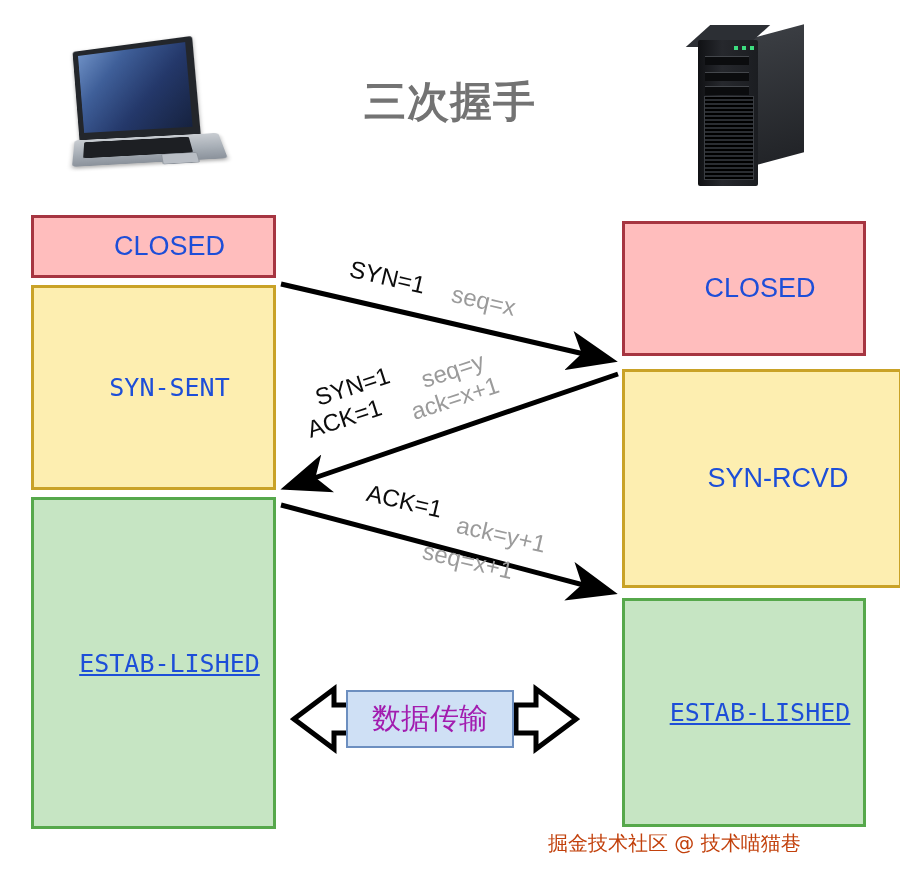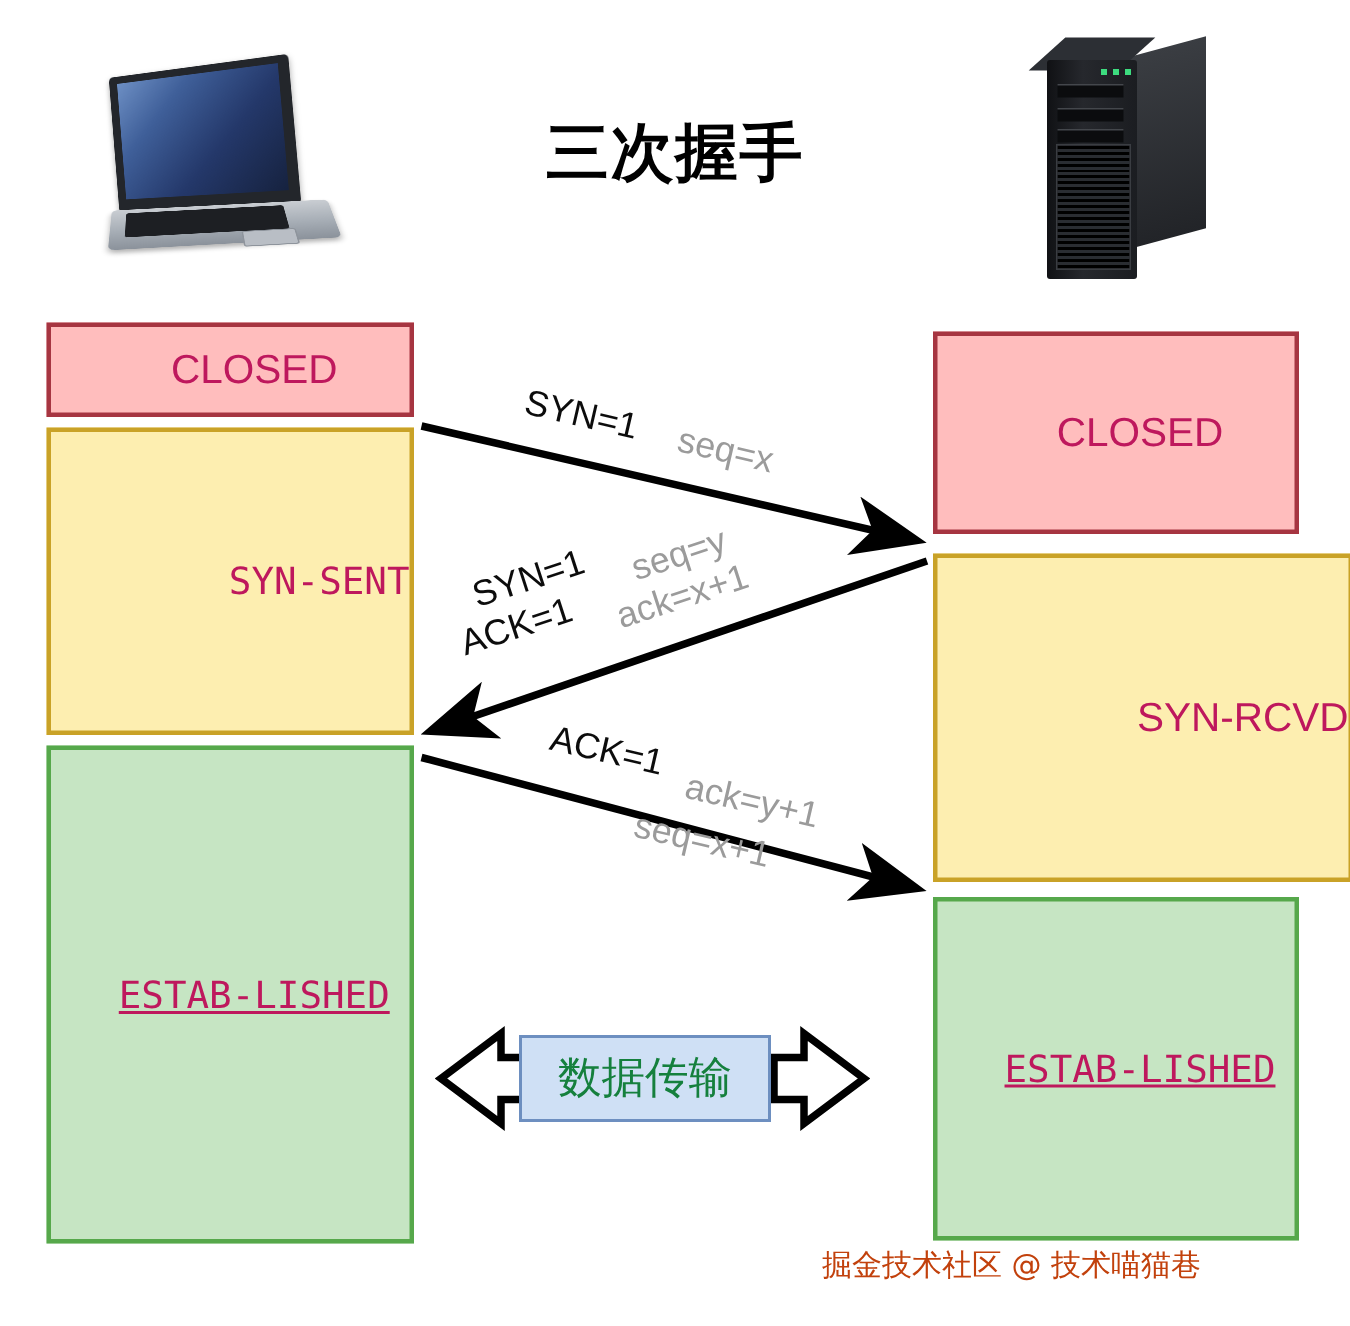--- a/index.html
+++ b/index.html
@@ -19,21 +19,21 @@
   
   .title {
     position: absolute;
     left: 340px;
     top: 74px;
     width: 220px;
     text-align: center;
     font-family: "DejaVu Sans", sans-serif;
     font-size: 42px;
     font-weight: 700;
-    color: #000000;
+    color: #737373;
     letter-spacing: 1px;
   }
 
   
   .device { position: absolute; }
 
   
   #laptop { left: 56px; top: 42px; width: 180px; height: 140px; }
   .lt-screen-outer {
     position: absolute;
@@ -122,26 +122,26 @@
 
   
   .state {
     position: absolute;
     box-sizing: border-box;
     display: flex;
     align-items: center;
     justify-content: center;
     font-family: "DejaVu Sans Mono", monospace;
     font-size: 25px;
-    color: #be185d;
+    color: #1d4ed8;
     letter-spacing: 0px;
     padding-left: 32px;
   }
   .state.closed { background: #ffbdbd; border: 3px solid #a63541; }
-  .state.syn    { background: #fdeeb0; border: 3px solid #c9a227; justify-content: flex-end; }
+  .state.syn    { background: #fdeeb0; border: 3px solid #c9a227; }
   .state.estab  { background: #c6e5c3; border: 3px solid #56a84b; text-decoration: underline; }
   .state.sans   { font-family: "Liberation Sans", sans-serif; font-size: 27px; }
   .lbl {
     position: absolute;
     white-space: nowrap;
     font-family: "Liberation Sans", sans-serif;
     font-size: 24px;
     line-height: 1.12;
     transform-origin: left top;
   }
@@ -155,21 +155,21 @@
     left: 56px; top: 9px;
     width: 168px; height: 58px;
     box-sizing: border-box;
     background: #cfe0f5;
     border: 2px solid #6d8fc0;
     display: flex;
     align-items: center;
     justify-content: center;
     font-family: Liberation Mono, monospace;
     font-size: 29px;
-    color: #15803d;
+    color: #a21caf;
   }
 
   
   .watermark {
     position: absolute;
     left: 548px; top: 830px;
     font-family: "DejaVu Sans", sans-serif;
     font-size: 20px;
     color: #c2410c;
     white-space: nowrap;

